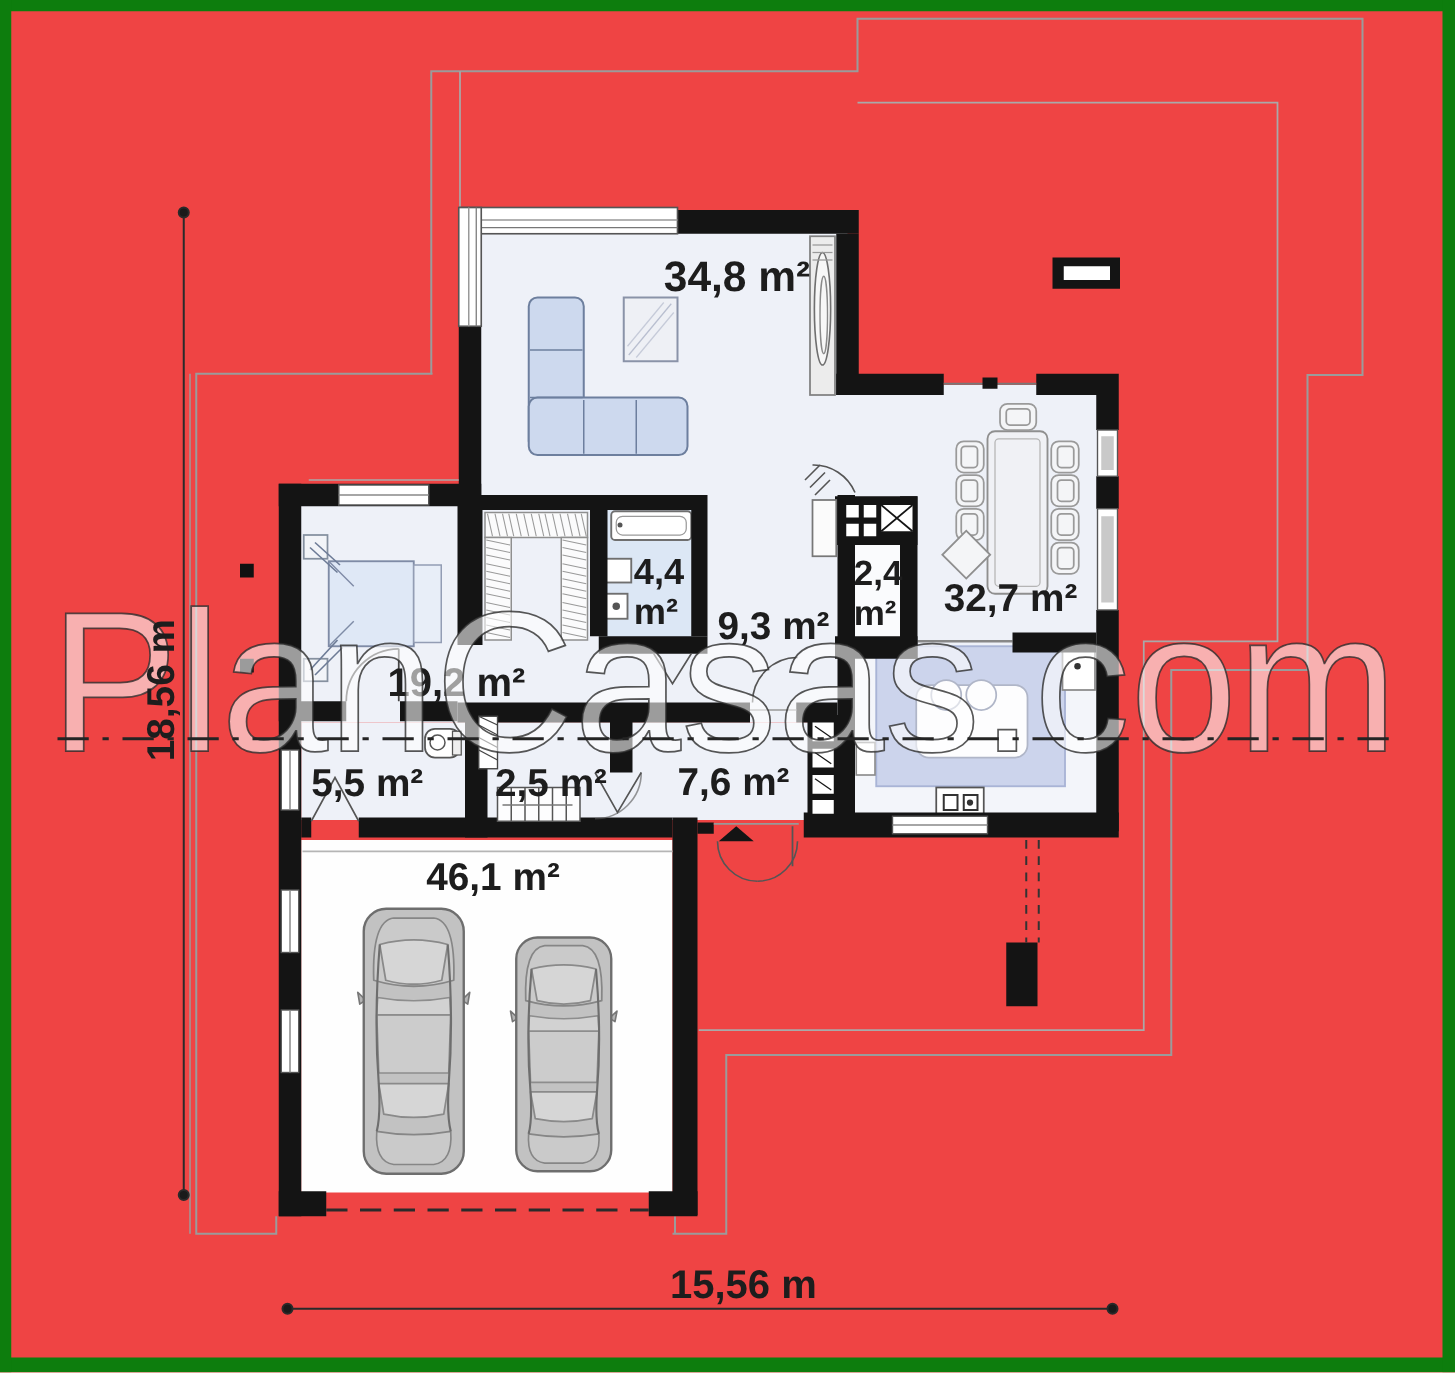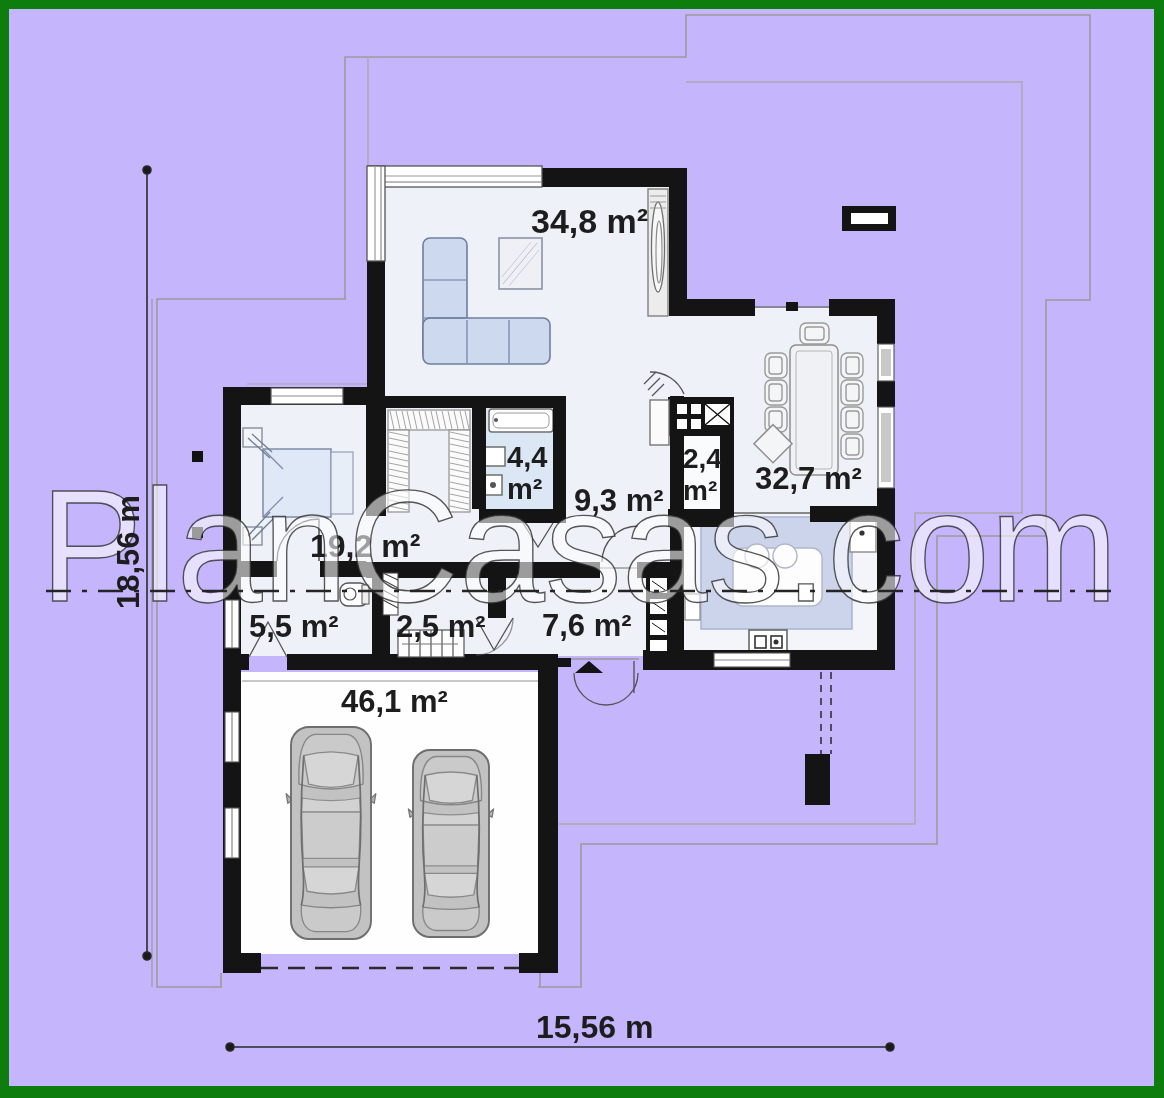--- a/index.html
+++ b/index.html
@@ -1,16 +1,16 @@
 <!DOCTYPE html>
 <html><head>
 <meta charset="utf-8">
 <style>
 html,body{margin:0;padding:0;background:#fff;}
-#frame{position:relative;width:1164px;height:1098px;background:#c4b5fd;overflow:hidden;}
+#frame{position:relative;width:1164px;height:1098px;background:#ef4444;overflow:hidden;}
 svg{position:absolute;left:0;top:0;}
 text{font-family:"Liberation Sans",sans-serif;}
 </style>
 </head>
 <body>
 
 <div id="frame">
 <svg width="1164" height="1098" viewBox="0 0 1164 1098">
 
 <g stroke="#9b9b9b" stroke-width="1.6" fill="none">

